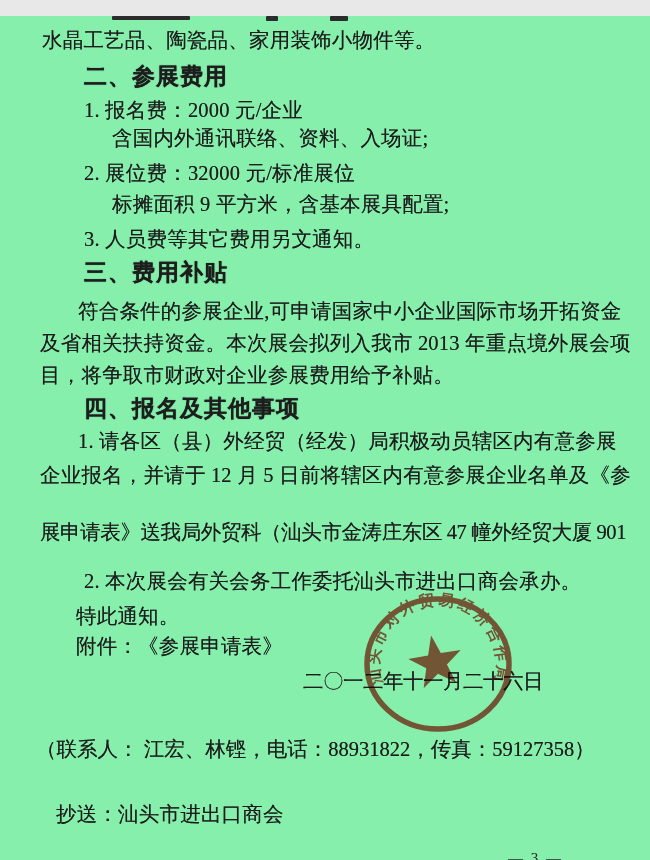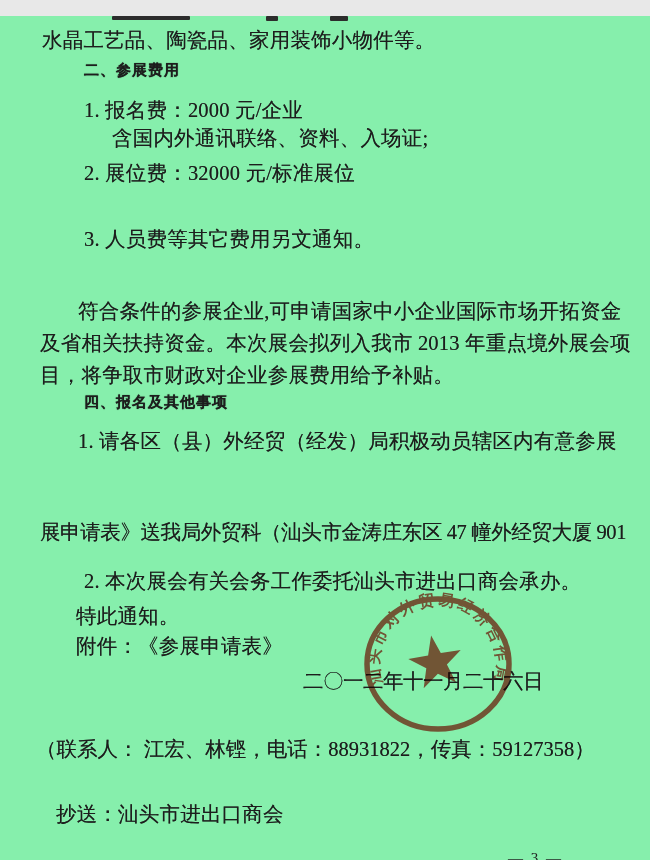--- a/index.html
+++ b/index.html
@@ -18,23 +18,23 @@
   .line{
     position:absolute;
     white-space:nowrap;
     font-size:20.5px;
     letter-spacing:0.2px;
     line-height:1.25;
     text-shadow:0 0 0.5px rgba(20,20,20,0.65);
   }
   .heading{
     font-weight:bold;
-    font-size:15px;
+    font-size:23px;
     letter-spacing:1px;
-    font-family:Liberation Mono, monospace;
+    font-family:Liberation Serif, serif;
     text-shadow:0 0 0.8px rgba(10,10,10,0.9);
   }
   .date-line{letter-spacing:-0.5px;z-index:2;text-align:right;}
   .contact-line{letter-spacing:0;}
   .page-number{
     position:absolute;
     top:834px;left:508px;
     font-size:15px;
     letter-spacing:2px;
     color:#222;
@@ -61,26 +61,29 @@
 
   <div class="scan-fragment" style="left:112px;width:78px;height:4px;"></div>
   <div class="scan-fragment" style="left:266px;width:12px;height:5px;"></div>
   <div class="scan-fragment" style="left:330px;width:18px;height:5px;"></div>
 
   <div class="line" style="top:12px;left:42px;">水晶工艺品、陶瓷品、家用装饰小物件等。</div>
   <div class="line heading" style="top:47px;left:84px;">二、参展费用</div>
   <div class="line" style="top:82px;left:84px;text-align:right;">1. 报名费：2000 元/企业</div>
   <div class="line" style="top:110px;left:112px;">含国内外通讯联络、资料、入场证;</div>
   <div class="line" style="top:145px;left:84px;">2. 展位费：32000 元/标准展位</div>
+  <div class="line" style="top:176px;left:112px;">标摊面积 9 平方米，含基本展具配置;</div>
   <div class="line" style="top:211px;left:84px;">3. 人员费等其它费用另文通知。</div>
+  <div class="line heading" style="top:243px;left:84px;">三、费用补贴</div>
   <div class="line" style="top:283px;left:78px;">符合条件的参展企业,可申请国家中小企业国际市场开拓资金</div>
   <div class="line" style="top:315px;left:40px;">及省相关扶持资金。本次展会拟列入我市 2013 年重点境外展会项</div>
   <div class="line" style="top:347px;left:40px;">目，将争取市财政对企业参展费用给予补贴。</div>
   <div class="line heading" style="top:379px;left:84px;">四、报名及其他事项</div>
   <div class="line" style="top:413px;left:78px;">1. 请各区（县）外经贸（经发）局积极动员辖区内有意参展</div>
+  <div class="line" style="top:447px;left:40px;">企业报名，并请于 12 月 5 日前将辖区内有意参展企业名单及《参</div>
   <div class="line" style="top:504px;left:40px;letter-spacing:-0.4px;">展申请表》送我局外贸科（汕头市金涛庄东区 47 幢外经贸大厦 901</div>
   <div class="line" style="top:553px;left:84px;">2. 本次展会有关会务工作委托汕头市进出口商会承办。</div>
   <div class="line" style="top:618px;left:76px;">附件：《参展申请表》</div>
   <div class="line" style="top:588px;left:76px;">特此通知。</div>
 
   <div class="line date-line" style="top:653px;left:303px;">二〇一二年十一月二十六日</div>
 
   <svg class="seal" viewBox="0 0 162 152" xmlns="http://www.w3.org/2000/svg">
     <ellipse cx="80" cy="74" rx="71" ry="65" fill="none" stroke-width="5.5" stroke="#ce3526"></ellipse>
     <path id="sealArc" d="M 34.8,111.9 A 59 59 0 1 1 125.2,111.9" fill="none"></path>

